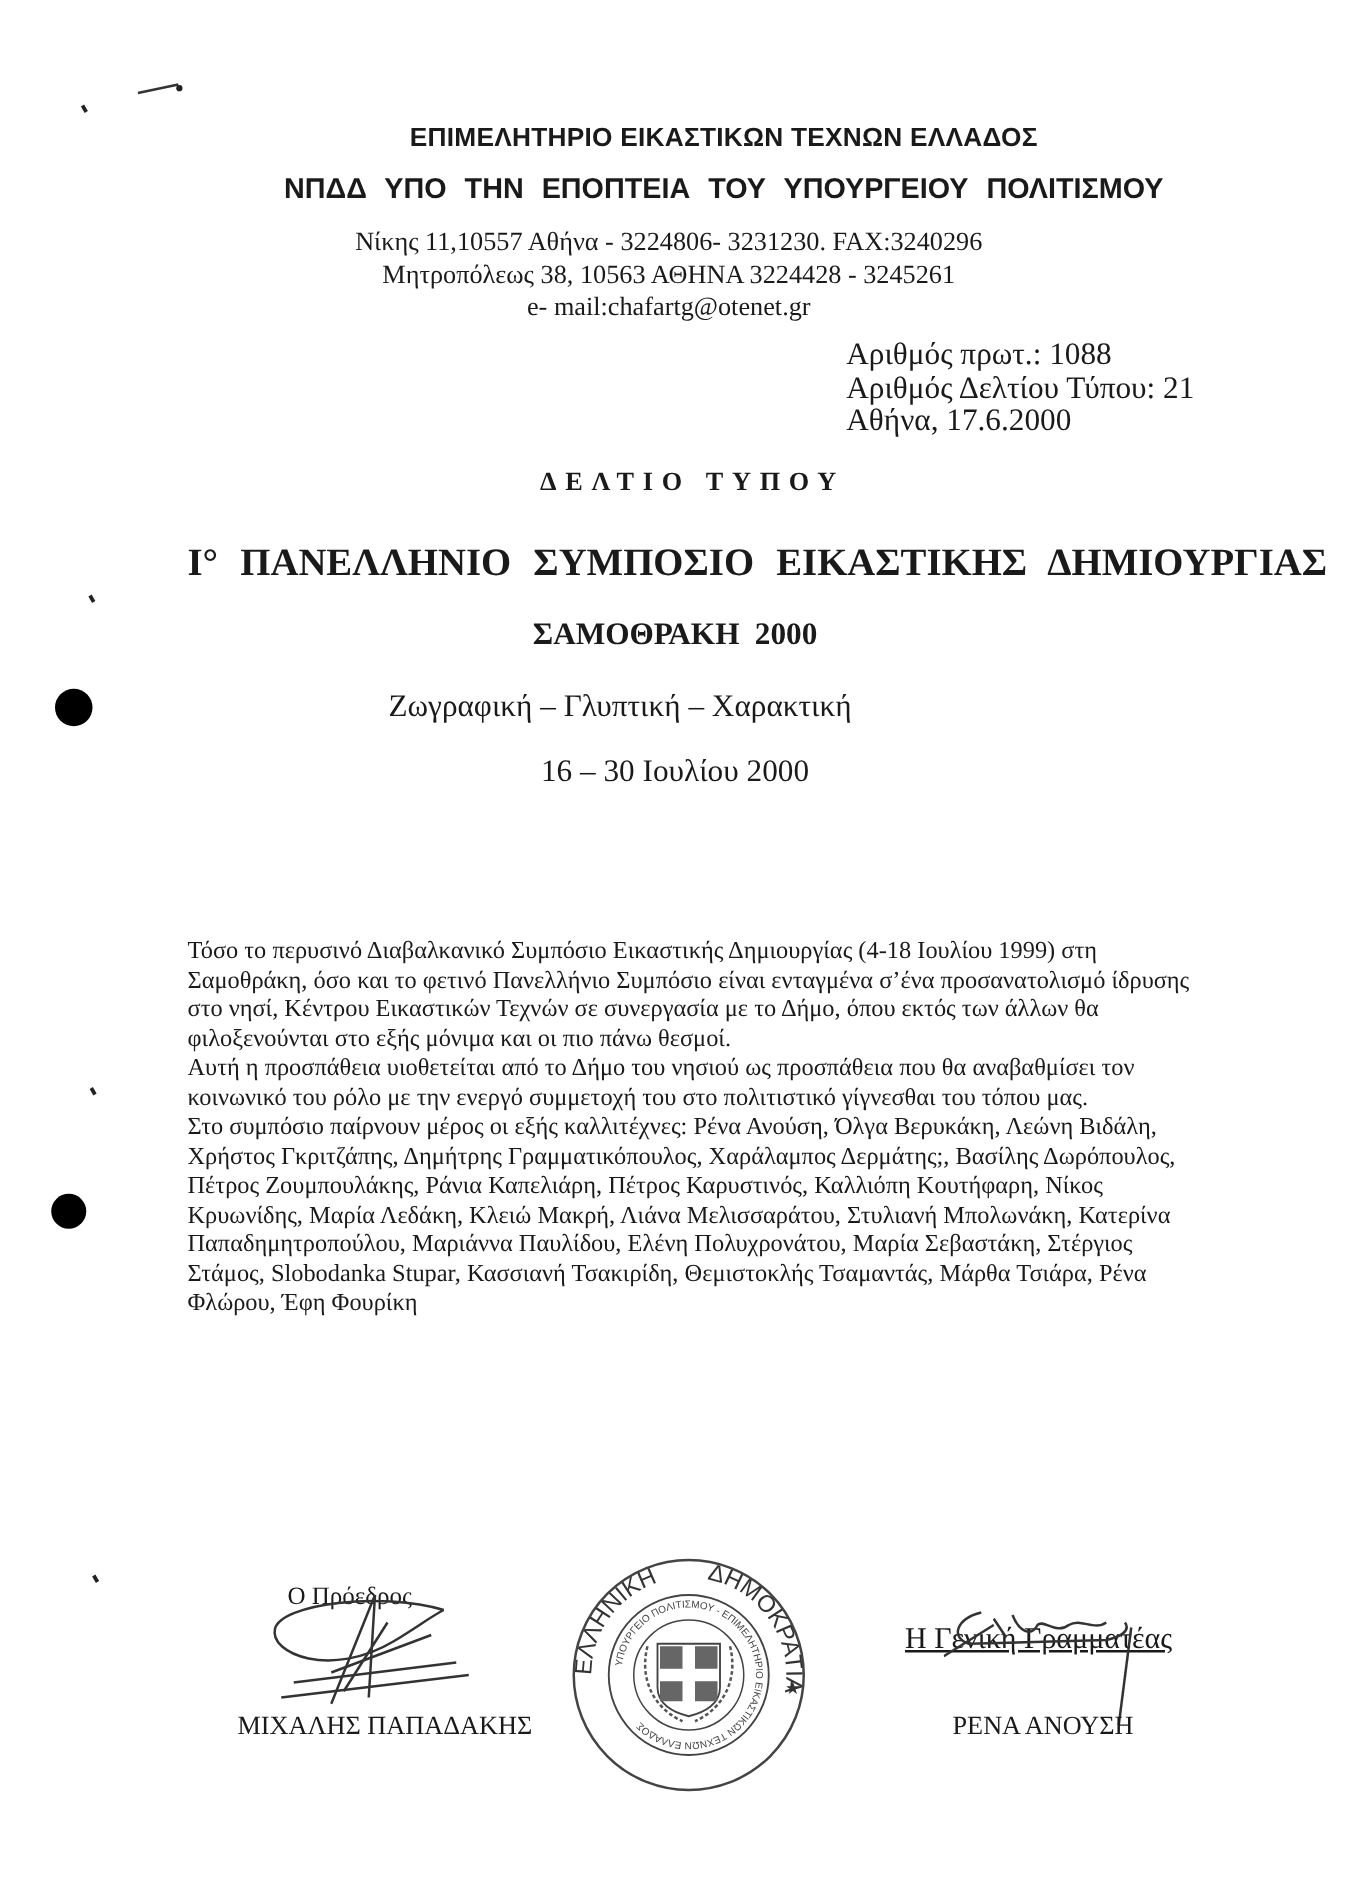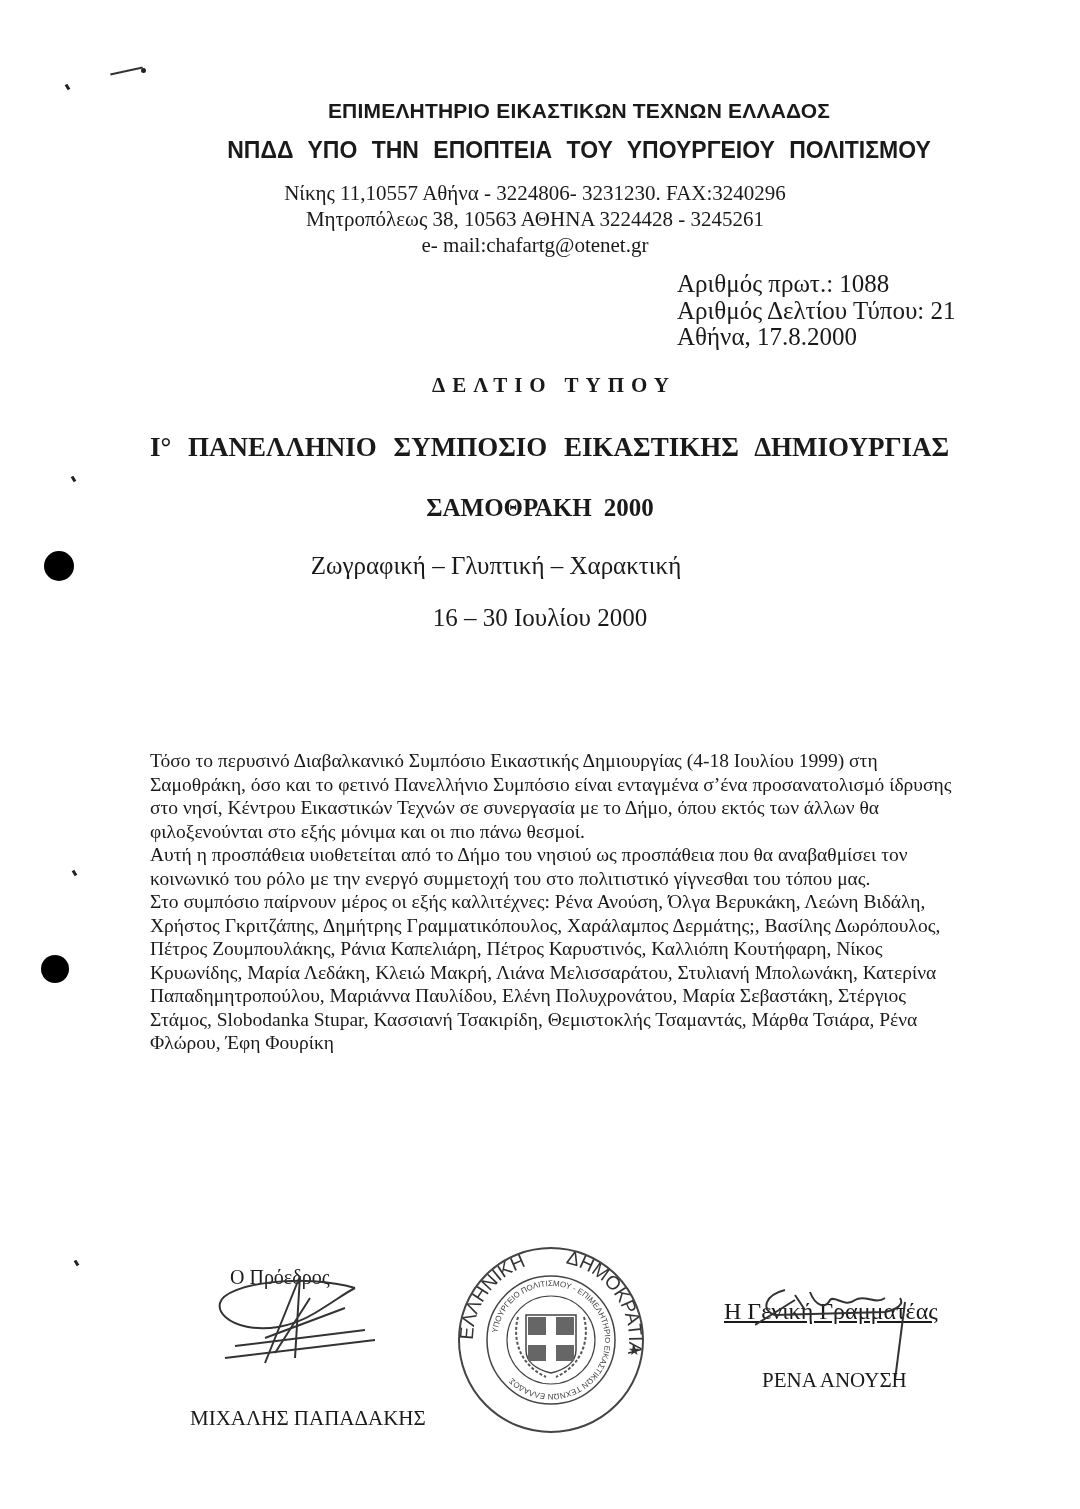--- a/index.html
+++ b/index.html
@@ -12,33 +12,33 @@
   #org2{top:137px;font-size:23px;font-weight:bold;word-spacing:8px;left:-10px;width:1090px;}
   .addr{font-size:21px;line-height:26px;left:0;width:1070px;}
   #addr1{top:180px;}
   #addr2{top:206px;}
   #addr3{top:232px;}
   .ref{left:677px;font-size:25px;line-height:26px;white-space:nowrap;}
   #ref1{top:271px;}
   #ref2{top:298px;}
   #ref3{top:324px;}
   #doctype{left:432px;top:373px;font-size:21px;font-weight:bold;letter-spacing:7px;white-space:nowrap;}
-  #sym-title{top:432px;left:150px;font-size:27px;font-weight:bold;word-spacing:10px;white-space:nowrap;}
+  #sym-title{top:432px;left:150px;font-size:31px;font-weight:bold;word-spacing:10px;white-space:nowrap;}
   #sym-place{top:494px;font-size:25px;font-weight:bold;word-spacing:6px;left:0;width:1080px;}
   #sym-arts{top:552px;font-size:25px;left:0;width:992px;}
   #sym-dates{top:604px;font-size:25px;left:0;width:1080px;}
   #body{left:150px;top:749px;width:820px;font-size:19.5px;line-height:23.5px;}
   #body p{margin:0;}
   #body p.first{text-indent:44px;}
   .punch{width:30px;height:30px;border-radius:50%;background:#000;}
   #punch1{left:44px;top:551px;}
   #punch2{left:41px;top:955px;width:28px;height:28px;}
   .tick{width:3px;height:6px;background:#222;transform:rotate(-30deg);}
   #sig-left-label{left:230px;top:1266px;font-size:20px;}
-  #sig-left-name{left:190px;top:1368px;font-size:21px;white-space:nowrap;margin-top:38px;}
+  #sig-left-name{left:190px;top:1368px;font-size:21px;white-space:nowrap;}
   #sig-right-label{left:724px;top:1298px;font-size:24px;white-space:nowrap;text-decoration:underline;}
   #sig-right-name{left:762px;top:1368px;font-size:21px;white-space:nowrap;}
   svg text{font-family:"Liberation Sans",sans-serif;}
 </style>
 </head>
 <body>
 
 <div class="abs" style="left:110px;top:70px;width:33px;height:2px;background:#333;transform:rotate(-12deg);"></div>
 <div class="abs" style="left:141px;top:68px;width:5px;height:5px;border-radius:50%;background:#222;"></div>
 <div class="abs tick" style="left:66px;top:84px;"></div>
@@ -50,21 +50,21 @@
 <div class="abs punch" id="punch2"></div>
 
 <div class="abs sans center" id="org1">ΕΠΙΜΕΛΗΤΗΡΙΟ ΕΙΚΑΣΤΙΚΩΝ ΤΕΧΝΩΝ ΕΛΛΑΔΟΣ</div>
 <div class="abs sans center" id="org2">ΝΠΔΔ  ΥΠΟ ΤΗΝ  ΕΠΟΠΤΕΙΑ  ΤΟΥ  ΥΠΟΥΡΓΕΙΟΥ  ΠΟΛΙΤΙΣΜΟΥ</div>
 <div class="abs serif center addr" id="addr1">Νίκης  11,10557 Αθήνα - 3224806- 3231230.  FAX:3240296</div>
 <div class="abs serif center addr" id="addr2">Μητροπόλεως 38,  10563  ΑΘΗΝΑ   3224428  -  3245261</div>
 <div class="abs serif center addr" id="addr3">e- mail:chafartg@otenet.gr</div>
 
 <div class="abs serif ref" id="ref1">Αριθμός πρωτ.: 1088</div>
 <div class="abs serif ref" id="ref2">Αριθμός Δελτίου Τύπου: 21</div>
-<div class="abs serif ref" id="ref3">Αθήνα,  17.8.2000</div>
+<div class="abs serif ref" id="ref3">Αθήνα,  17.6.2000</div>
 
 <div class="abs serif" id="doctype">ΔΕΛΤΙΟ ΤΥΠΟΥ</div>
 
 <div class="abs serif" id="sym-title">Ι° ΠΑΝΕΛΛΗΝΙΟ ΣΥΜΠΟΣΙΟ ΕΙΚΑΣΤΙΚΗΣ ΔΗΜΙΟΥΡΓΙΑΣ</div>
 <div class="abs serif center" id="sym-place">ΣΑΜΟΘΡΑΚΗ  2000</div>
 <div class="abs serif center" id="sym-arts">Ζωγραφική – Γλυπτική – Χαρακτική</div>
 <div class="abs serif center" id="sym-dates">16 – 30 Ιουλίου 2000</div>
 
 <div class="abs serif" id="body">
   <p>Τόσο το περυσινό Διαβαλκανικό Συμπόσιο Εικαστικής Δημιουργίας (4-18 Ιουλίου 1999) στη Σαμοθράκη, όσο και το φετινό Πανελλήνιο Συμπόσιο είναι ενταγμένα σ’ένα προσανατολισμό ίδρυσης στο νησί, Κέντρου Εικαστικών Τεχνών σε συνεργασία με το Δήμο, όπου εκτός των άλλων θα φιλοξενούνται στο εξής μόνιμα και οι πιο πάνω θεσμοί.</p>

